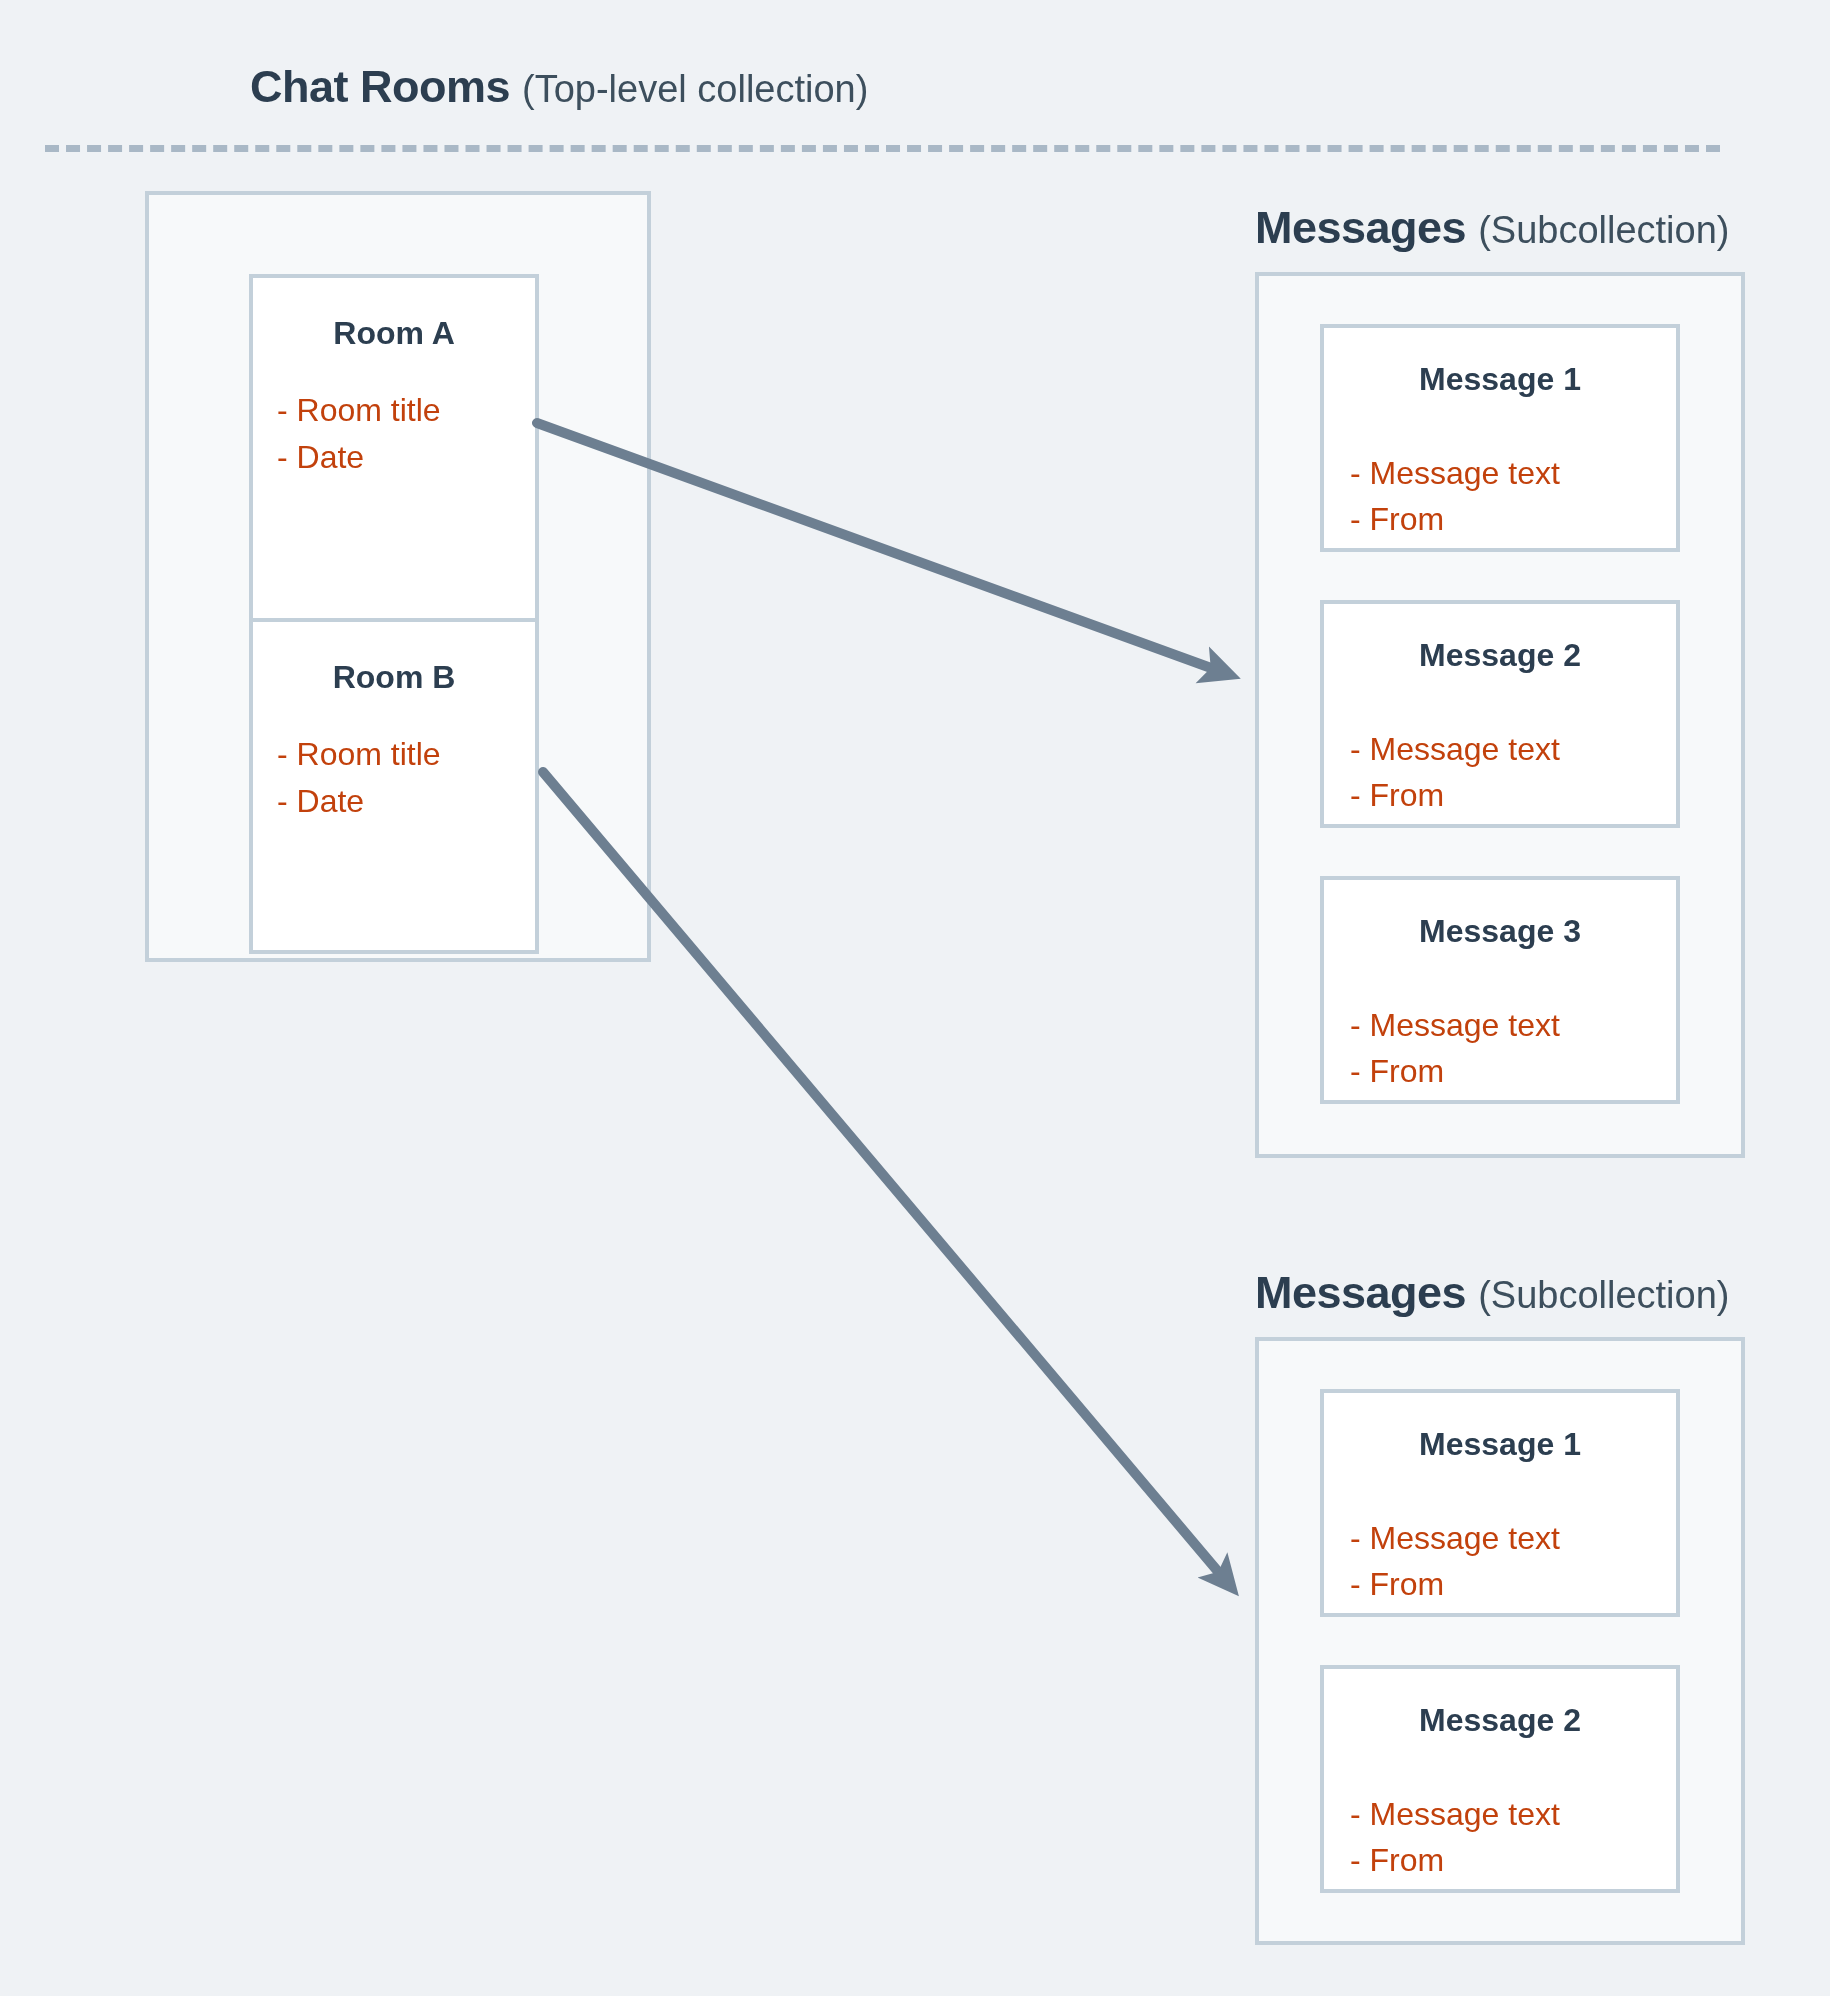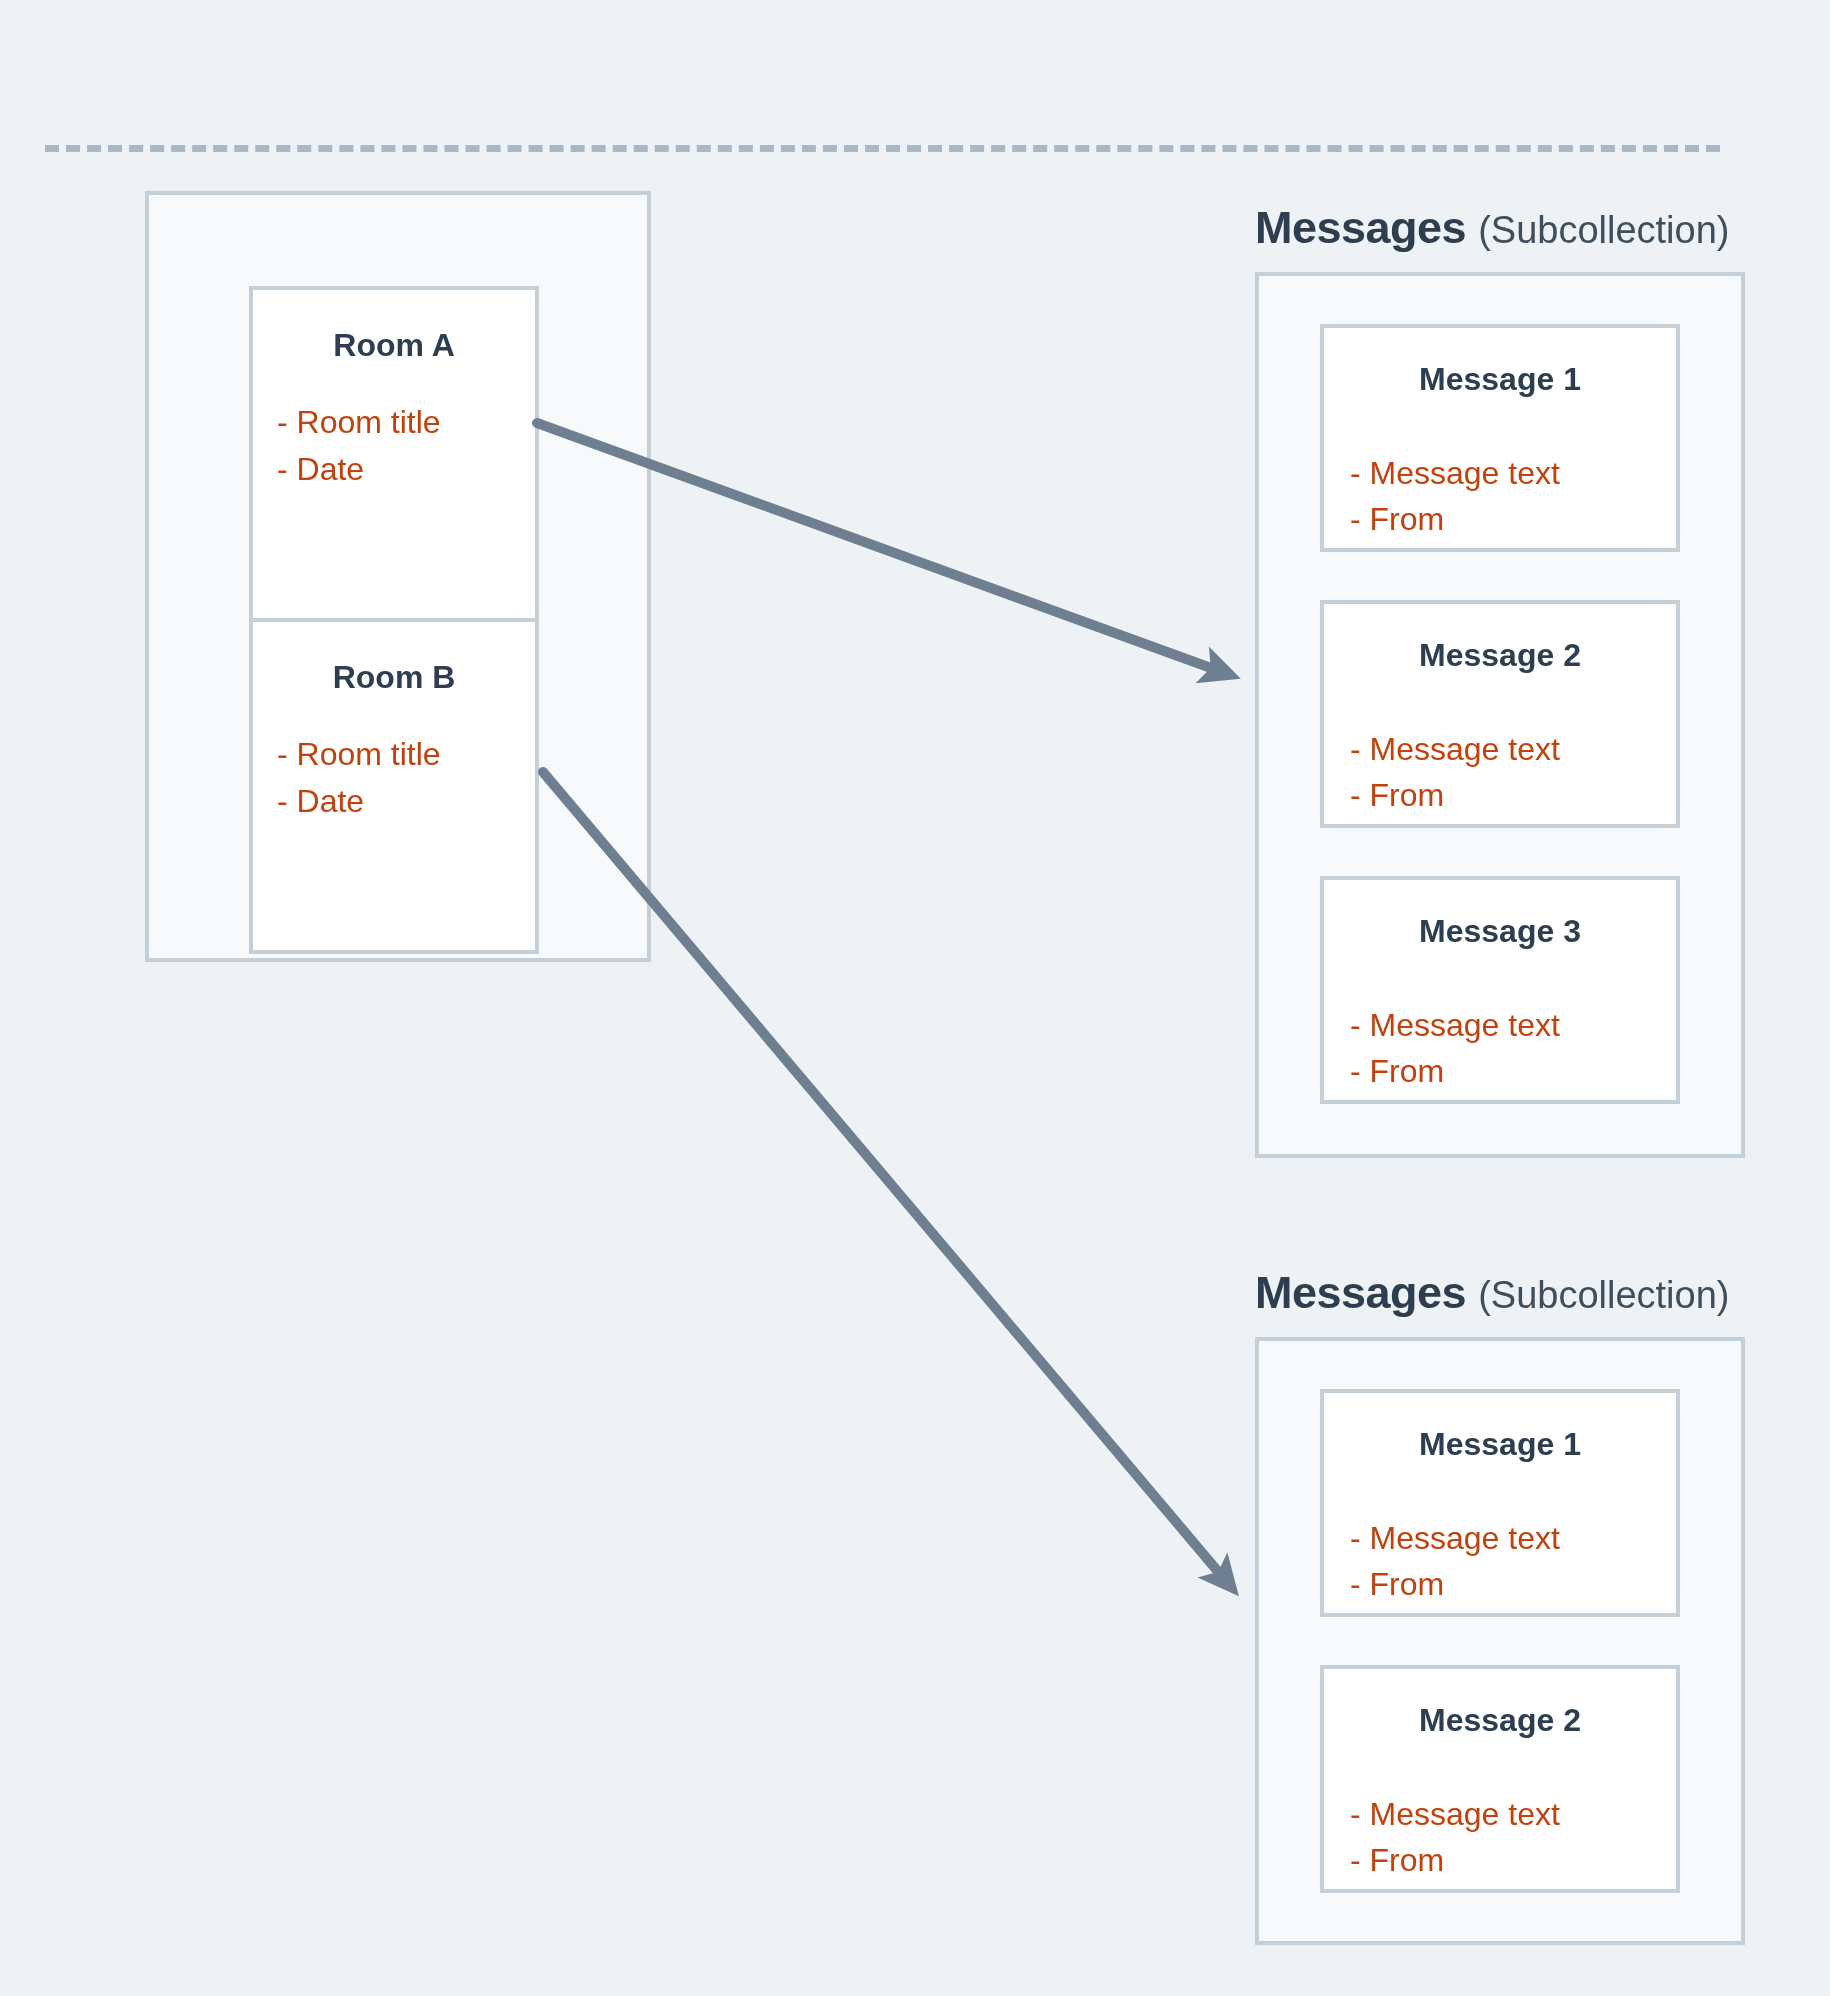--- a/index.html
+++ b/index.html
@@ -94,26 +94,29 @@
     width: 1830px;
     height: 1996px;
     pointer-events: none;
   }
 </style>
 </head>
 <body>
 
 <div id="canvas">
 
+  <div class="section-head" style="left:250px; top:64px;">
+    <span class="strong">Chat Rooms</span><span class="paren">(Top-level collection)</span>
+  </div>
 
   <div class="dashed-rule" style="left:45px; top:145px; width:1675px;"></div>
 
   <div class="group-box" style="left:145px; top:191px; width:506px; height:771px;">
 
-    <div class="doc-card room-card" style="left:100px; top:79px; width:290px; height:348px;margin-top:12px;">
+    <div class="doc-card room-card" style="left:100px; top:79px; width:290px; height:348px;">
       <div class="doc-title">Room A</div>
       <div class="doc-fields">
         <div class="doc-field">- Room title</div>
         <div class="doc-field">- Date</div>
       </div>
     </div>
 
     <div class="doc-card room-card" style="left:100px; top:423px; width:290px; height:336px;">
       <div class="doc-title">Room B</div>
       <div class="doc-fields">

